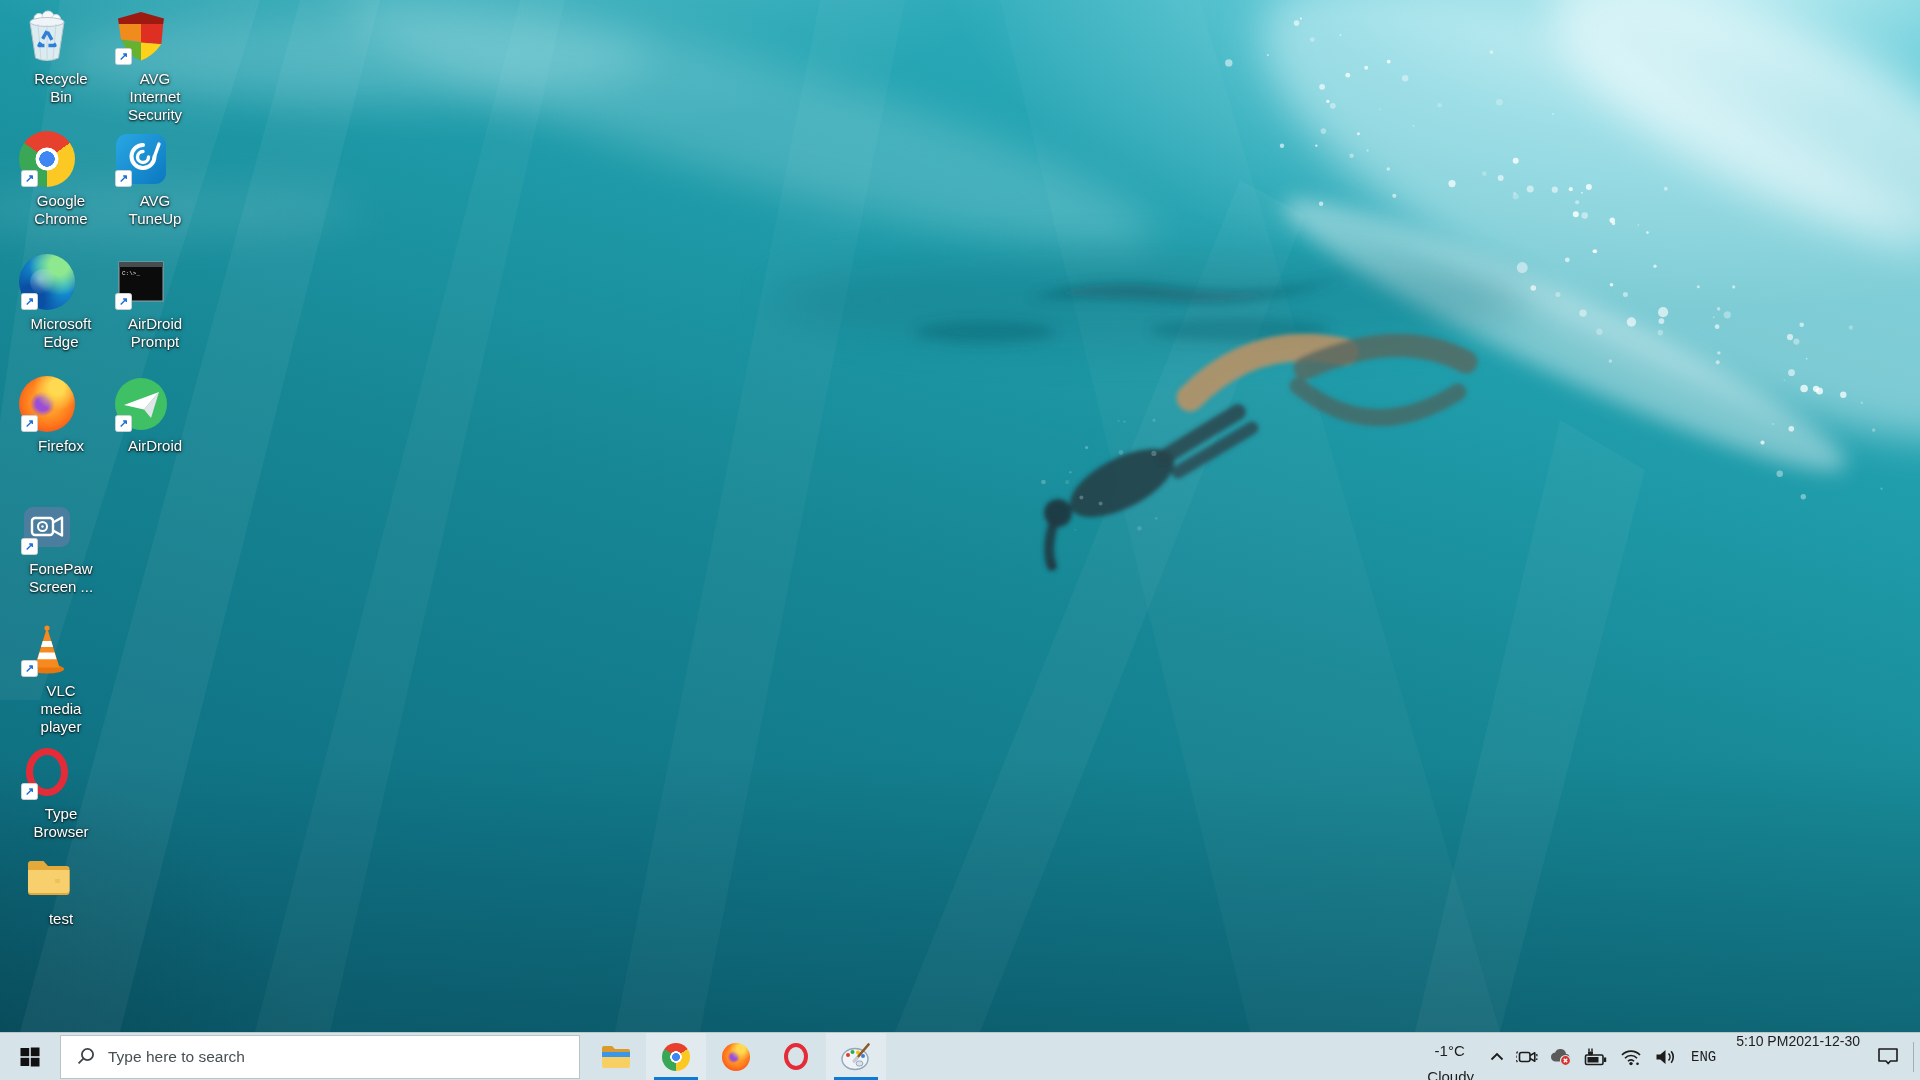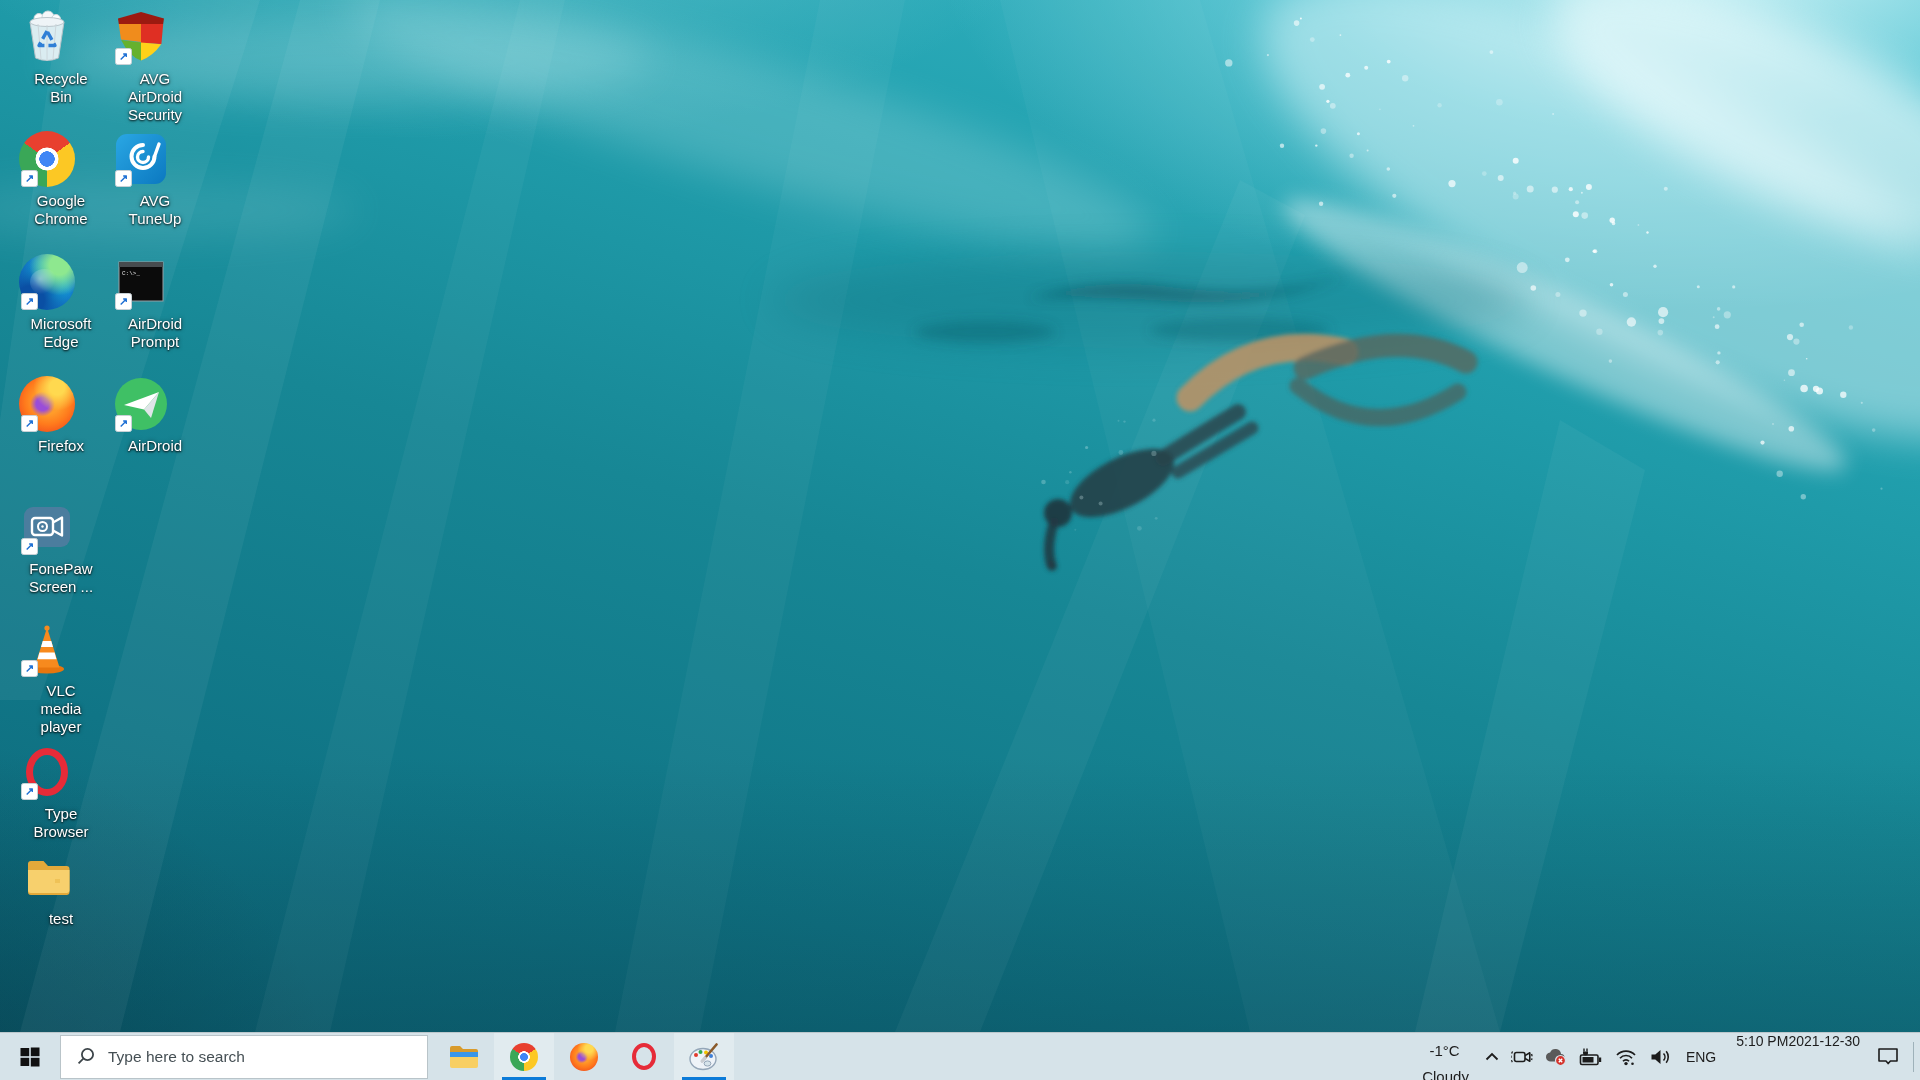--- a/index.html
+++ b/index.html
@@ -44,33 +44,33 @@
       radial-gradient(circle at 72% 20%, #8ee88f 0 16%, rgba(142,232,143,0) 50%),
       radial-gradient(circle at 20% 82%, #0a4fa4 0 22%, rgba(10,79,164,0) 62%),
       radial-gradient(circle at 50% 50%, #17b1e2 0 40%, #1273c4 76%, #0f5fb0 100%);}
   .icon-edge::after{content:'';position:absolute;left:20%;top:26%;width:52%;height:48%;border-radius:50%;
     background:radial-gradient(circle at 35% 38%, rgba(255,255,255,.4), rgba(255,255,255,0) 62%);}
 
   
   .taskbar{position:absolute;left:0;right:0;bottom:0;height:48px;background:#d6e3e9;
     border-top:1px solid rgba(0,0,0,.12);box-sizing:border-box;display:flex;align-items:center;z-index:10;}
   .tb-start{width:60px;height:100%;border:none;background:transparent;display:flex;align-items:center;justify-content:center;padding:0;}
-  .tb-search{width:368px;height:44px;background:#fff;border:1px solid #b9c4c9;box-sizing:border-box;
+  .tb-search{width:520px;height:44px;background:#fff;border:1px solid #b9c4c9;box-sizing:border-box;
     display:flex;align-items:center;padding-left:15px;gap:13px;}
   .tb-search-ph{font-size:15.5px;color:#454f54;}
   .tb-apps{display:flex;align-items:stretch;height:100%;margin-left:6px;}
   .tb-app{position:relative;width:60px;height:100%;border:none;background:transparent;
     display:flex;align-items:center;justify-content:center;padding:0;}
   .tb-app.active{background:rgba(255,255,255,.28);}
   .tb-app .underline{position:absolute;bottom:0;left:8px;right:8px;height:3px;background:#0c7bd8;}
   .tb-tray{margin-left:auto;display:flex;align-items:center;height:100%;color:#1d1d1d;}
   .tray-weather{display:flex;align-items:center;gap:9px;padding:0 10px;font-size:15px;height:100%;flex-direction:column;}
   .tray-weather .cond{margin-left:2px;}
   .tray-btn{height:100%;display:flex;align-items:center;justify-content:center;border:none;background:transparent;padding:0 6px;}
-  .tray-lang{font-size:14px;padding:0 9px;height:100%;display:flex;align-items:center;}
+  .tray-lang{font-size:14px;padding:0 9px;height:100%;display:flex;align-items:center;font-family:Liberation Mono, monospace;}
   .tray-clock{font-size:14px;line-height:17px;text-align:center;padding:0 11px;height:100%;
     display:flex;flex-direction:row;justify-content:center;}
   .tb-divider{width:1px;height:30px;background:#9fb2ba;margin-left:8px;}
   .show-desktop{width:6px;height:100%;}
 </style>
 </head>
 <body>
 
 <div class="wallpaper"></div>
 <svg class="art" viewBox="0 0 1920 1080" width="1920" height="1080">
@@ -269,21 +269,21 @@
       <svg viewBox="0 0 56 56" width="56" height="56">
         <path d="M28,3 L51,9.5 L50.2,15 L5.8,15 L5,9.5 Z" fill="#9c1a10"></path>
         <path d="M5.8,15 L28,15 L28,33 L8,30.5 Z" fill="#f08c1c"></path>
         <path d="M28,15 L50.2,15 L48.4,35 L28,34 Z" fill="#df2f23"></path>
         <path d="M8.2,31 L28,33.6 L28,51.5 Q16,47.5 8.2,31 Z" fill="#66b12e"></path>
         <path d="M28,33.6 L48.2,35.2 Q40,47 28,51.5 Z" fill="#ffd119"></path>
       </svg>
       <span class="sc-badge">↗</span>
     </div>
     <div class="dicon-label">
-      <div>AVG AirDroid</div>
+      <div>AVG Internet</div>
         <div>Security</div>
     </div>
   </div>
 
   <div class="dicon" style="left:0;top:130px">
     <div class="dicon-img">
       <div class="icon-chrome"></div>
       <span class="sc-badge">↗</span>
     </div>
     <div class="dicon-label">

